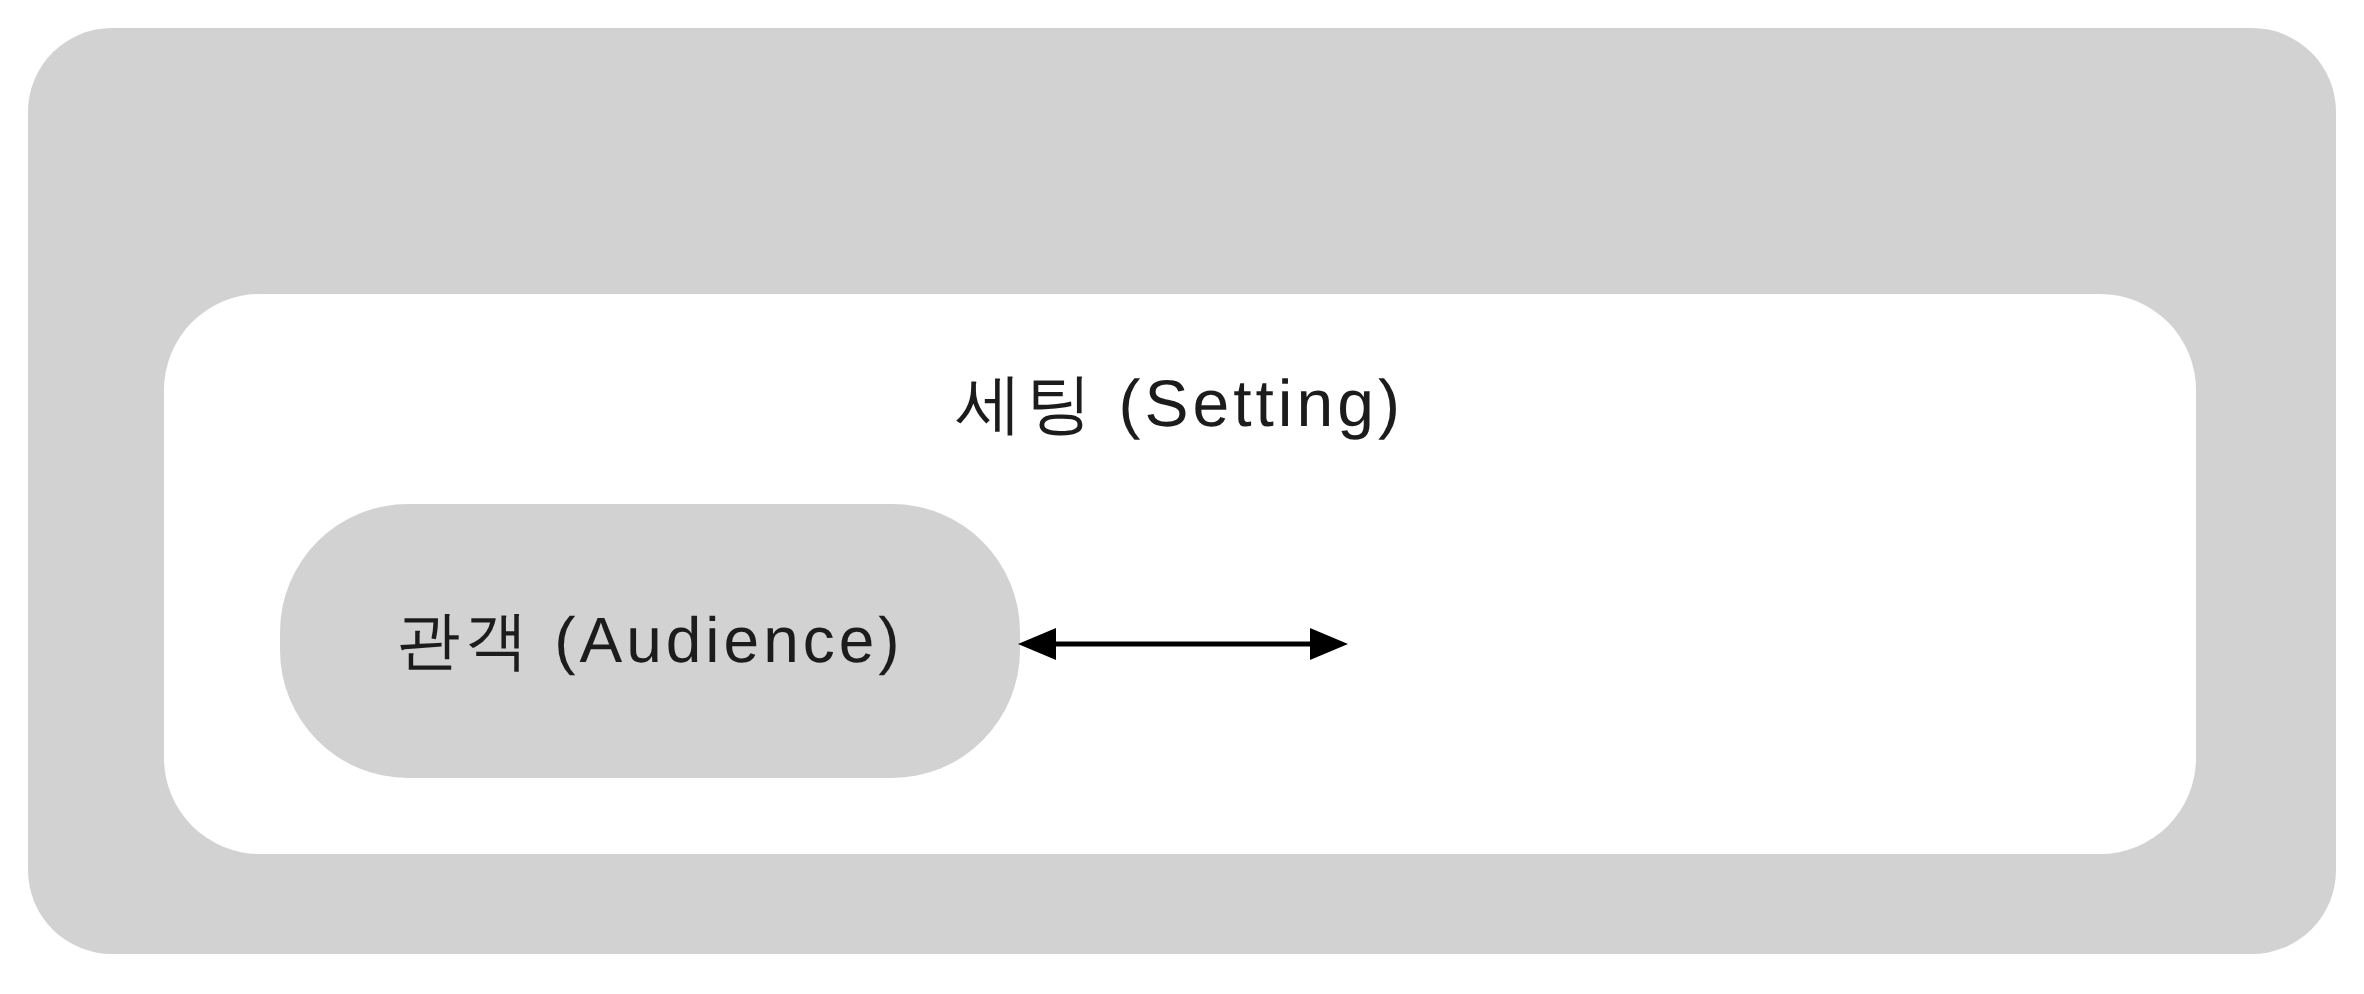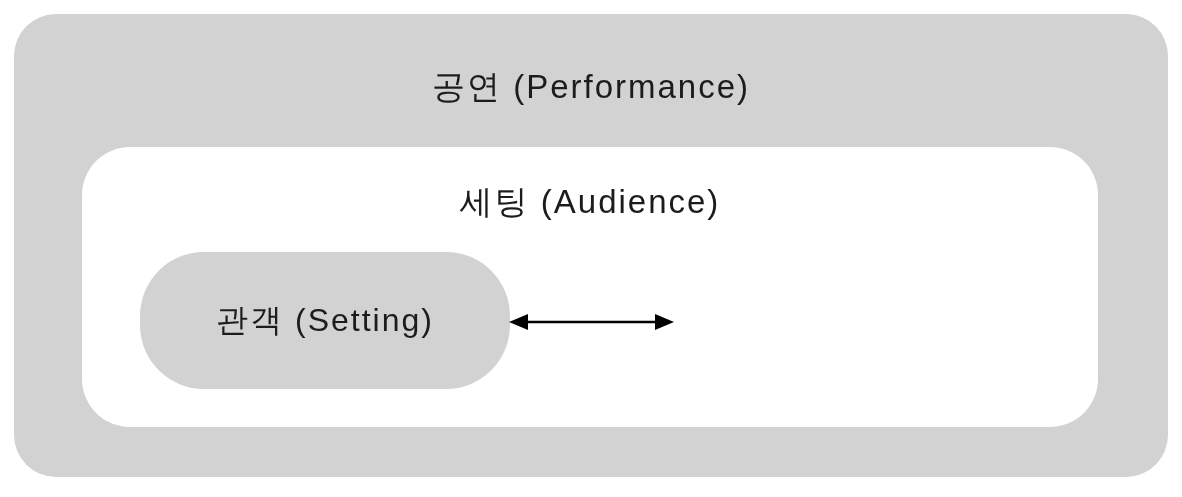--- a/index.html
+++ b/index.html
@@ -78,27 +78,26 @@
     top: 161px;
     width: 167px;
     height: 28px;
   }
 </style>
 </head>
 <body>
 
 <div class="canvas">
   <div class="outer-box">
-    <div class="title-label">공연 (Performance)</div>
 
     <div class="inner-box">
-      <div class="setting-label">세팅 (Audience)</div>
+      <div class="setting-label">세팅 (Setting)</div>
 
       <div class="node node-audience">
-        <span>관객 (Setting)</span>
+        <span>관객 (Audience)</span>
       </div>
 
       <svg class="arrow-svg" viewBox="0 0 167 28" xmlns="http://www.w3.org/2000/svg">
         <line x1="16" y1="14" x2="151" y2="14" stroke-width="2.6" stroke="#000000"></line>
         <polygon points="1,14 20,6 20,22" fill="#000000"></polygon>
         <polygon points="166,14 147,6 147,22" fill="#000000"></polygon>
       </svg>
 
     </div>
   </div>

